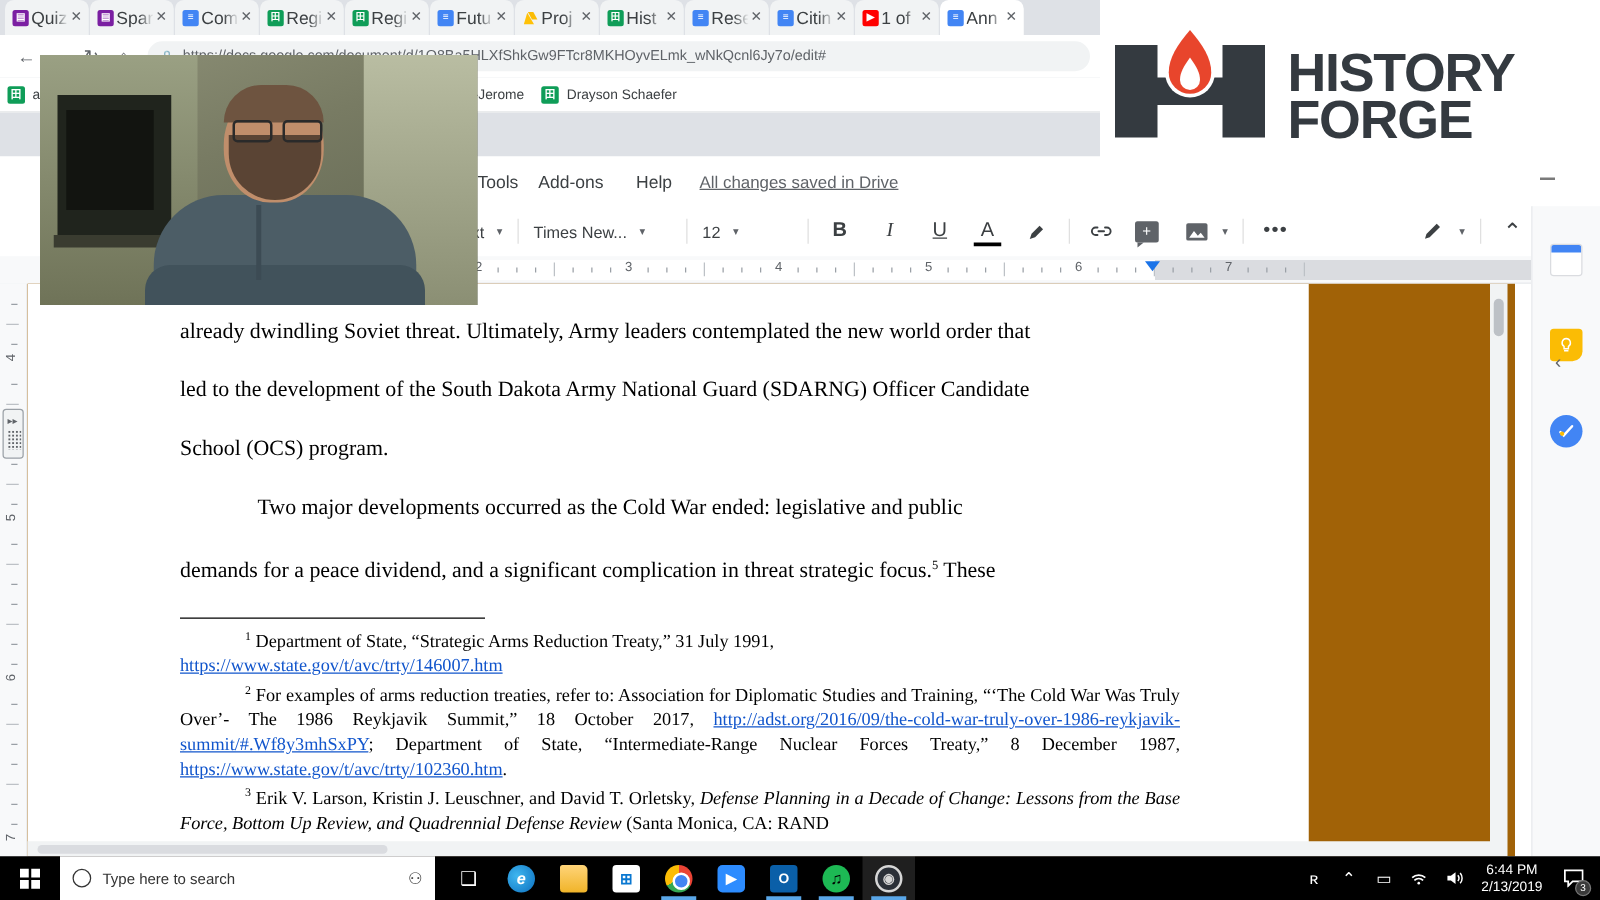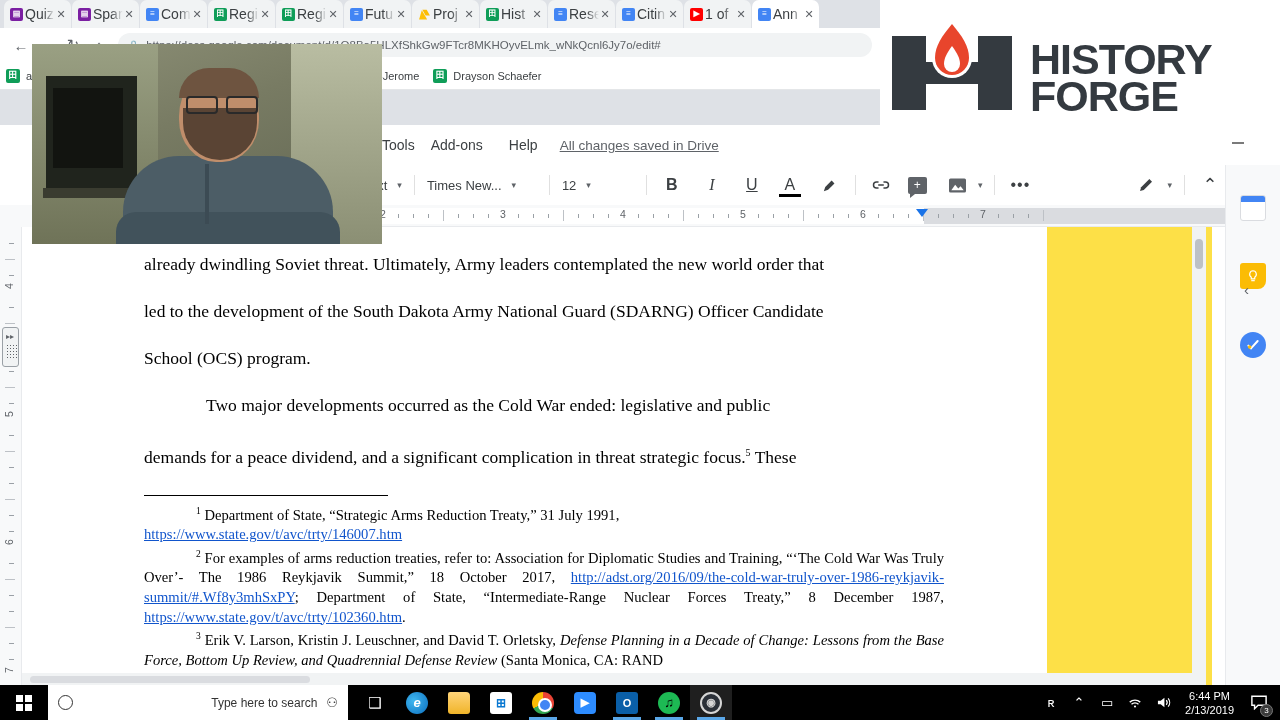--- a/index.html
+++ b/index.html
@@ -202,21 +202,21 @@
     background-size: 3px 3px;
   }
   .vhandle .arrs {
     position: absolute; left: 3px; top: 5px; font-size: 8px; color: #5f6368;
     line-height: 1;
   }
 
   
   .canvas {
     position: absolute; left: 22px; top: 62px; width: 1190px; height: 458px;
-    background: #fde047; overflow: hidden;
+    background: #a16207; overflow: hidden;
   }
   .page {
     position: absolute; left: 0px; top: 0; width: 1025px; height: 458px;
     background: #ffffff;
   }
   .doc-body {
     position: absolute; left: 122px; top: 14px; width: 800px;
     font-family: "Liberation Serif", serif;
   }
   .para {
@@ -322,21 +322,21 @@
     background: #000000; display: flex; align-items: center;
   }
   .start {
     width: 48px; height: 35px; display: flex; align-items: center;
     justify-content: center;
   }
   .winlogo { width: 16px; height: 16px; display: grid; grid-template-columns: 1fr 1fr; grid-template-rows: 1fr 1fr; gap: 2px; }
   .winlogo i { background: #ffffff; display: block; }
   .searchbox {
     width: 300px; height: 35px; background: #ffffff;
-    display: flex; align-items: center; padding: 0 10px; gap: 9px; text-align: right;
+    display: flex; align-items: center; padding: 0 10px; gap: 9px;
   }
   .searchbox .circ {
     width: 15px; height: 15px; border: 1.6px solid #333; border-radius: 50%;
     flex: 0 0 15px;
   }
   .searchbox .sbtext { font-size: 12px; color: #333; flex: 1 1 auto; }
   .searchbox .mic { font-size: 13px; color: #444; }
   .tb-icons { display: flex; align-items: center; gap: 0px; padding-left: 6px; }
   .tbi {
     width: 42px; height: 35px; display: flex; align-items: center;

